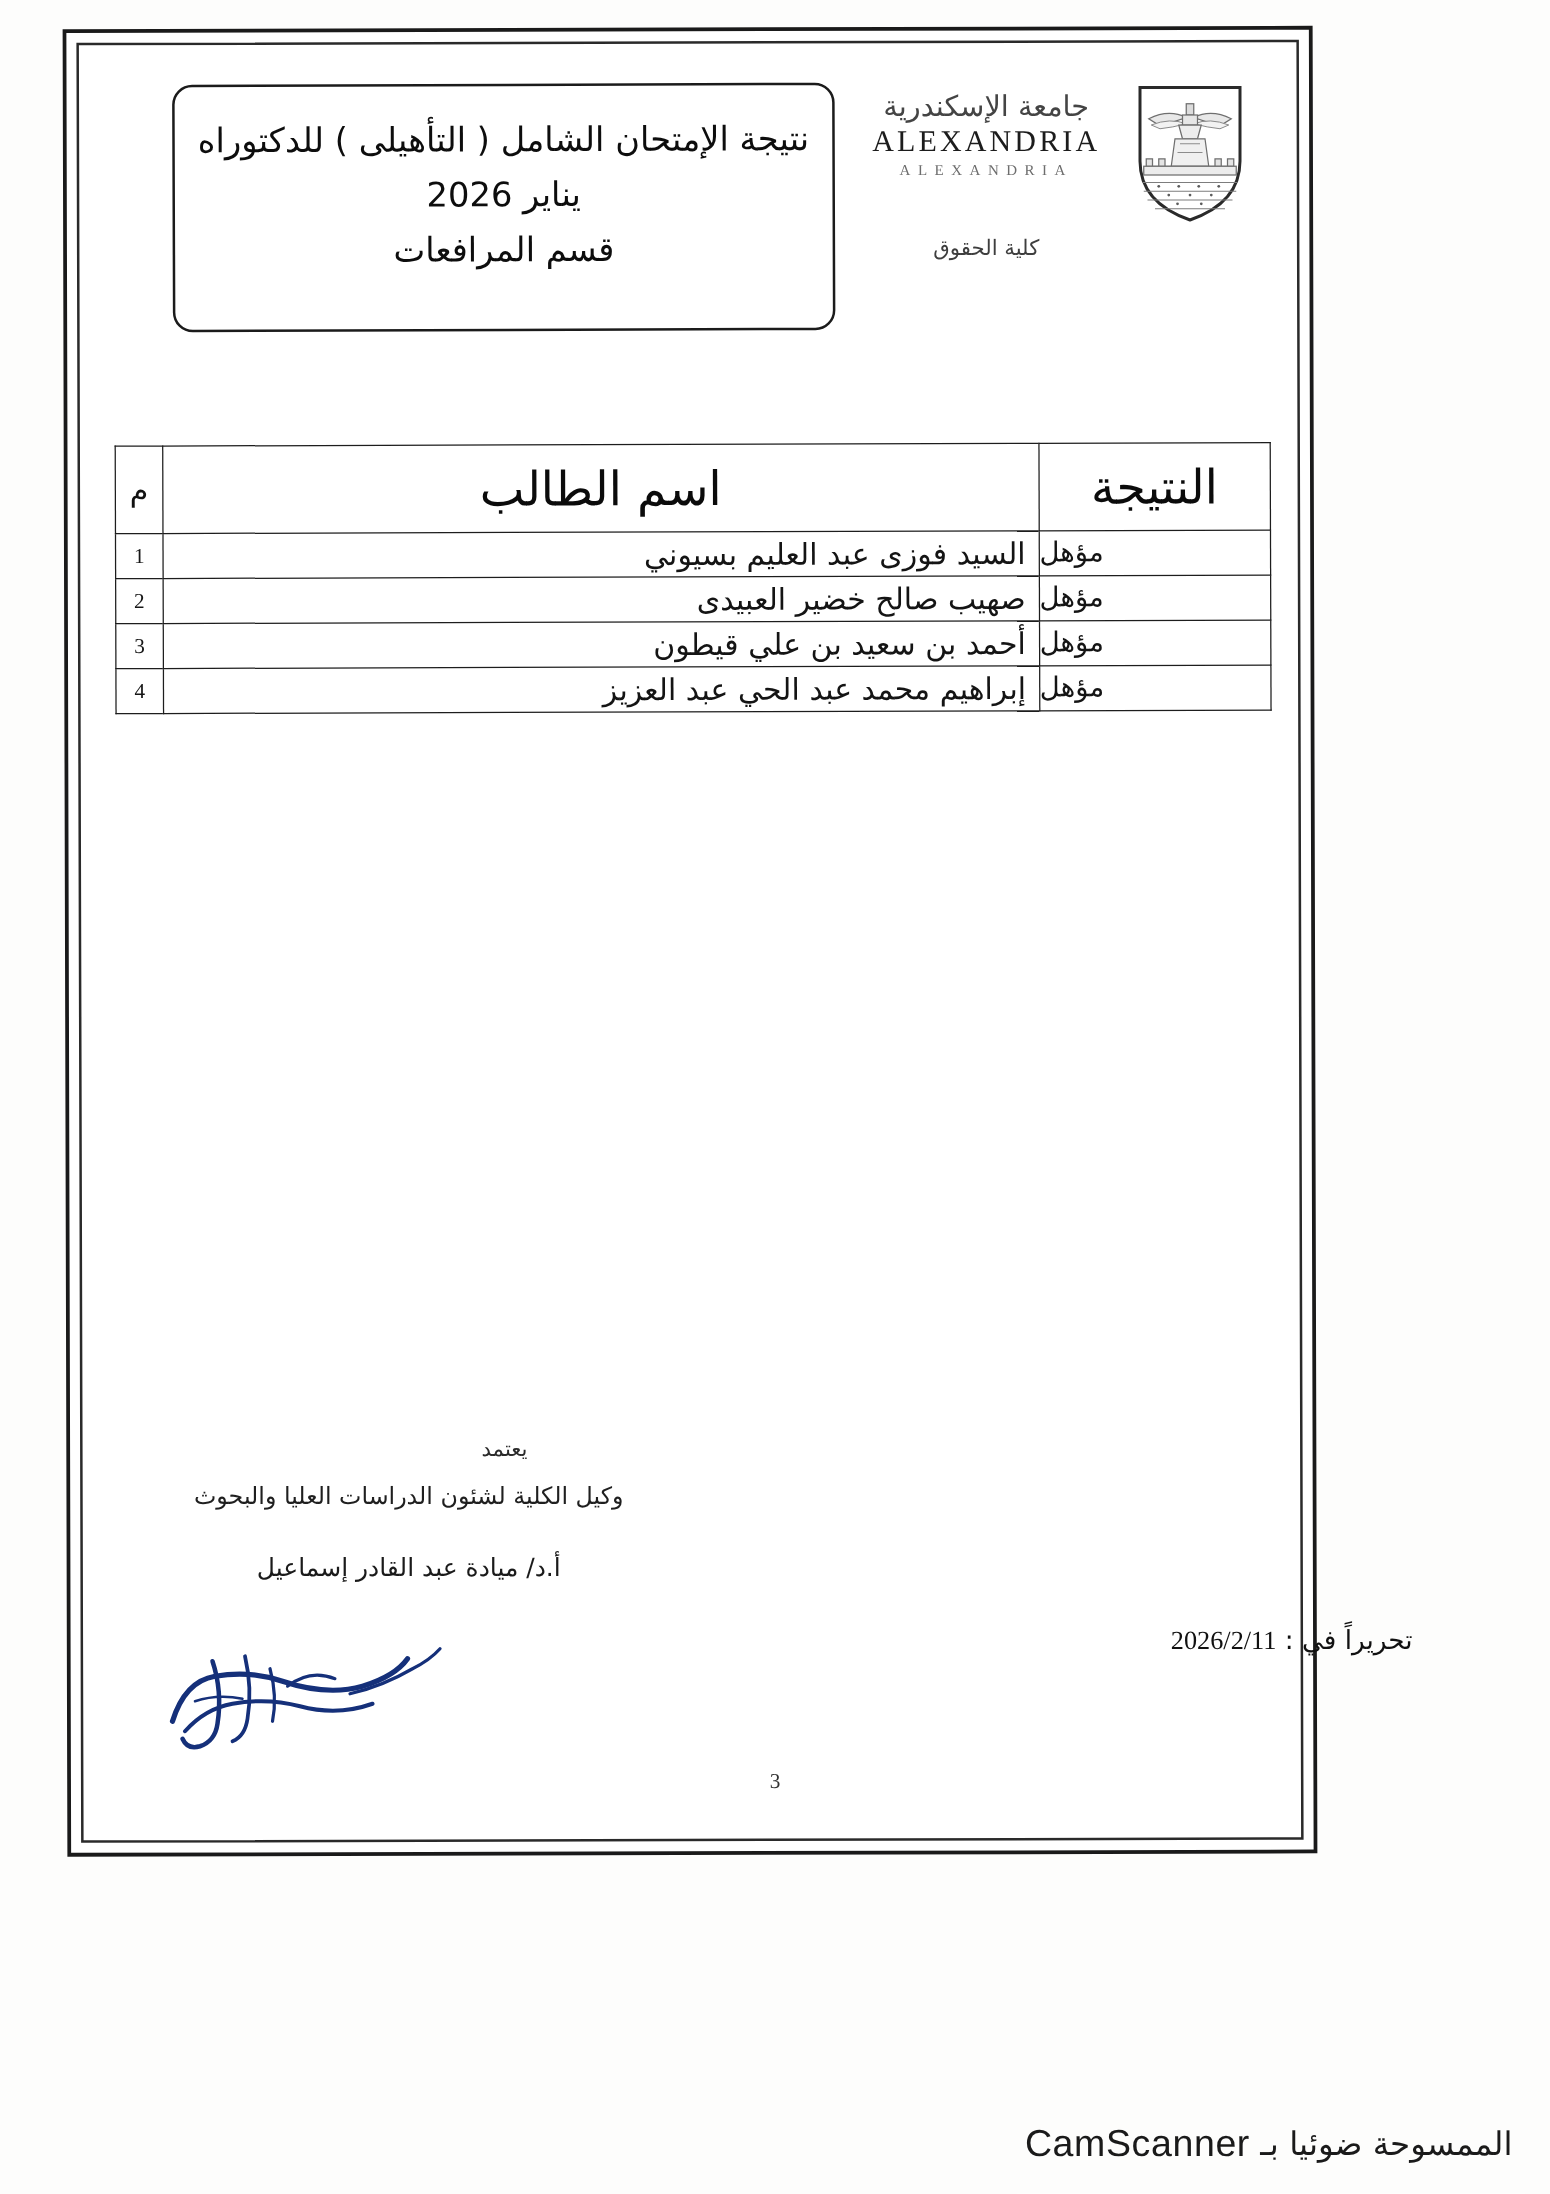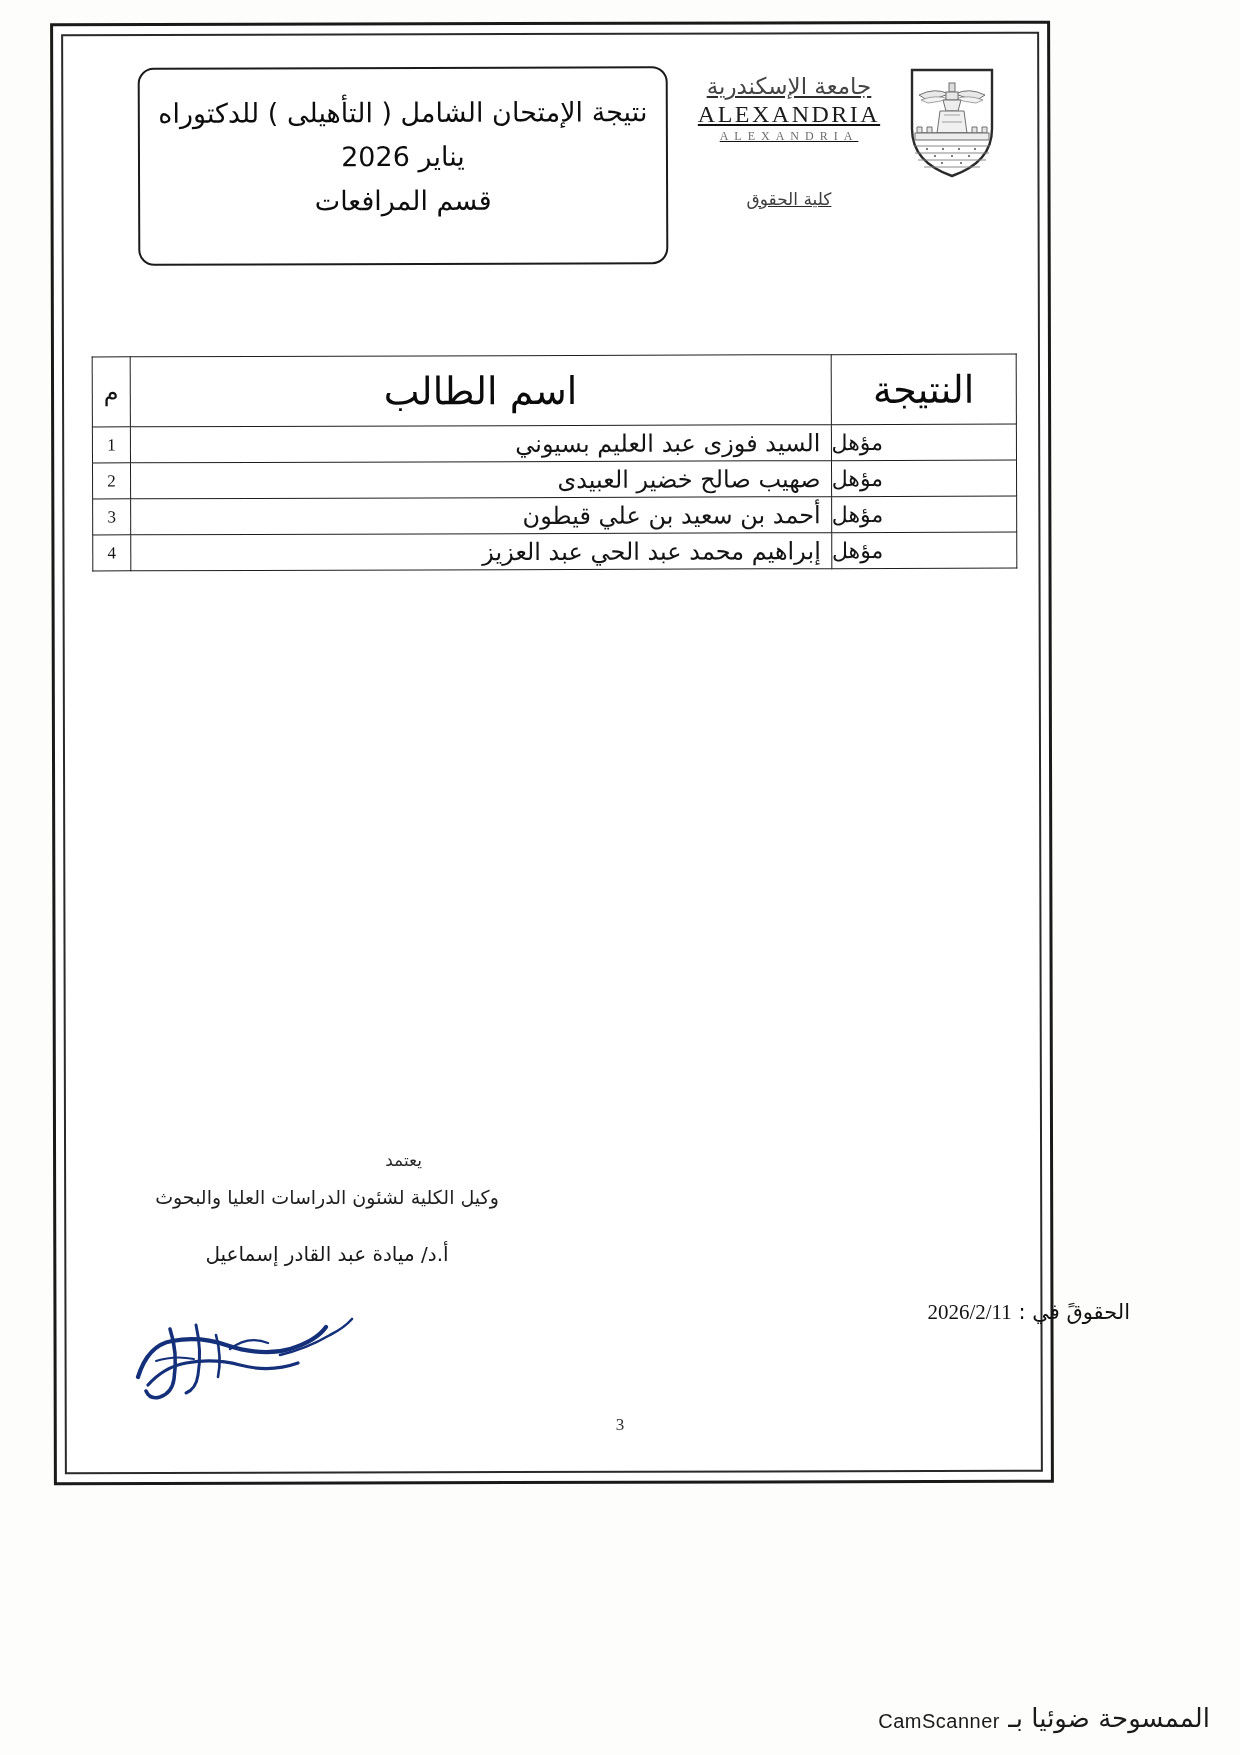--- a/index.html
+++ b/index.html
@@ -79,21 +79,20 @@
   #crest {
     width: 86px; height: 112px;
     flex: 0 0 auto;
     margin-top: 2px;
   }
   #logo-text {
     flex: 1 1 auto;
     text-align: center;
     direction: rtl;
     padding-top: 6px;
-    text-decoration: underline;
   }
   #logo-ar {
     font-size: 23px;
     color: #2b2b2b;
     line-height: 30px;
     opacity: .88;
     font-family: "DejaVu Sans", sans-serif;
   }
   #logo-en {
     font-family: "Liberation Serif", "DejaVu Serif", serif;
@@ -241,21 +240,21 @@
     position: absolute;
     right: 30px; bottom: 22px;
     direction: rtl;
     font-size: 26px;
     color: #1a1a1a;
     white-space: nowrap;
     font-family: "DejaVu Sans", sans-serif;
   }
   #camscanner .cs-brand {
     font-family: "Liberation Sans", sans-serif;
-    font-size: 20px;
+    font-size: 30px;
     letter-spacing: .5px;
     direction: ltr;
     display: inline-block;
     vertical-align: -1px;
   }
 </style>
 </head>
 <body>
 
 <div id="scan-page">
@@ -397,21 +396,21 @@
         <path d="M66 20 Q72 46 68 70 Q66 84 56 88" stroke-width="3"></path>
         <path d="M86 30 Q92 52 88 72" stroke-width="2.6"></path>
         <path d="M100 44 Q118 30 138 38" stroke-width="2.4"></path>
         <path d="M150 50 Q176 44 200 30 Q214 23 222 14" stroke-width="2.6"></path>
         <path d="M26 56 Q44 50 64 54" stroke-width="2"></path>
       </g>
     </svg>
   </div>
 
   <div id="issue-date">
-    <span>الحقوقً في :</span>
+    <span>تحريراً في :</span>
     <span class="date-value">2026/2/11</span>
   </div>
 
   <div id="page-number">3</div>
 
 </div>
 
 <div id="camscanner">
   <span>الممسوحة ضوئيا بـ</span>
   <span class="cs-brand">CamScanner</span>

